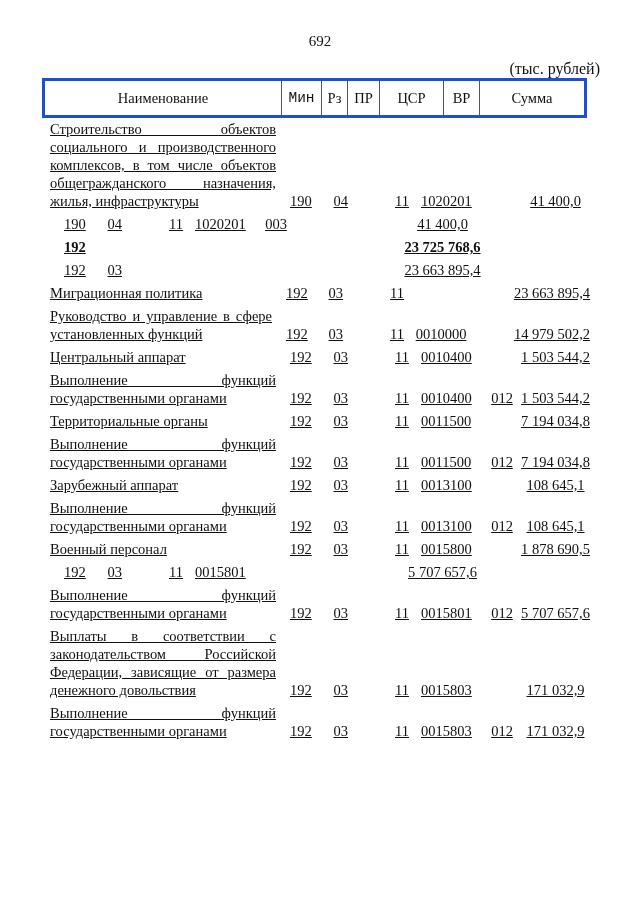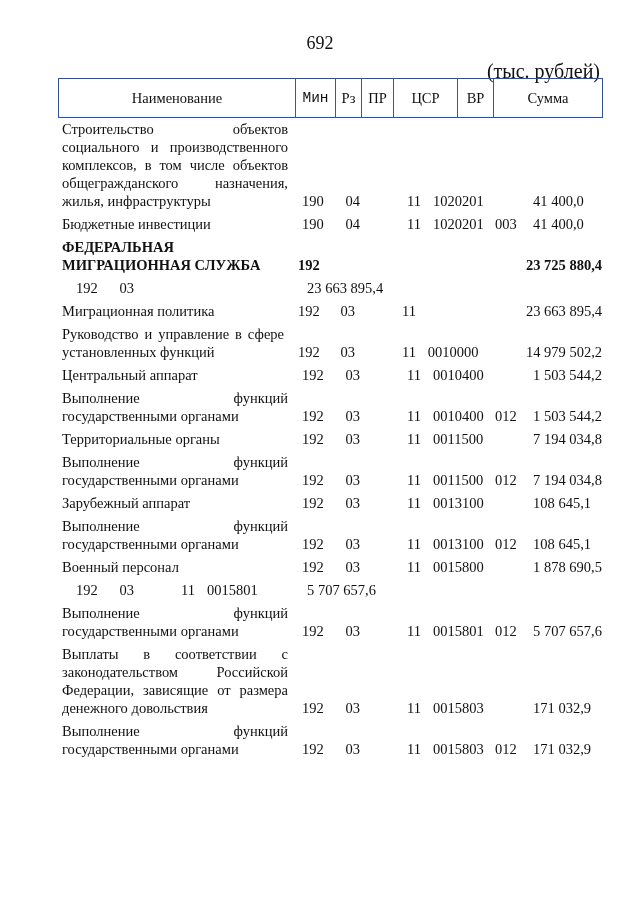--- a/index.html
+++ b/index.html
@@ -3,53 +3,53 @@
 <meta charset="utf-8">
 <style>
   html, body { margin: 0; padding: 0; background: #ffffff; }
   body {
     width: 640px; height: 905px; position: relative; overflow: hidden;
     font-family: "Liberation Serif", "DejaVu Serif", serif;
     color: #111111; font-size: 14.5px;
   }
   .page-number {
     position: absolute; top: 33px; left: 0; width: 640px; text-align: center;
-    font-size: 18px;
+    font-size: 15px;
   }
   .units {
-    position: absolute; top: 60px; right: 40px; font-size: 20px;
+    position: absolute; top: 60px; right: 40px; font-size: 16px;
   }
   .header-table {
-    position: absolute; top: 78px; left: 58px; width: 545px; height: 40px;
-    border: 1px solid #1d4ed8; box-sizing: border-box; display: flex;
+    position: absolute; top: 78px; left: 42px; width: 545px; height: 40px;
+    border: 3px solid #1d4ed8; box-sizing: border-box; display: flex;
   }
   .header-table .hc {
     display: flex; align-items: center; justify-content: center;
     border-right: 1px solid #555; box-sizing: border-box; height: 100%;
     font-size: 14.5px;
   }
   .header-table .hc:last-child { border-right: none; text-align: right; }
   .c-name { width: 237px; }
   .c-min { width: 40px; font-family: Liberation Mono, monospace; }
   .c-rz { width: 26px; }
   .c-pr { width: 32px; }
   .c-csr { width: 64px; }
   .c-vr { width: 36px; }
   .c-sum { flex: 1; }
 
-  .rows { position: absolute; top: 120px; left: 62px; width: 540px; }
+  .rows { position: absolute; top: 120px; left: 50px; width: 540px; text-decoration: underline; }
   .row { display: flex; align-items: flex-end; margin-bottom: 5px; line-height: 18px; }
   .row .name { width: 226px; text-align: justify; text-align-last: left; }
   .row .v { box-sizing: border-box; white-space: nowrap; }
   .row .min { width: 46px; padding-left: 14px; }
   .row .rz { width: 26px; padding-left: 4px; text-align: right; }
   .row .pr { width: 32px; padding-left: 8px; margin-left: 39px; }
   .row .csr { width: 64px; padding-left: 2px; }
-  .row .vr { width: 38px; padding-left: 0px; }
-  .row .sum { flex: 1; text-align: left; }
+  .row .vr { width: 38px; padding-left: 0px; text-align: center; }
+  .row .sum { flex: 1; text-align: center; }
   .row.bold { font-weight: bold; }
 </style>
 </head>
 <body>
 
 <div class="page-number">692</div>
 <div class="units">(тыс. рублей)</div>
 
 <div class="header-table">
   <div class="hc c-name">Наименование</div>
@@ -65,36 +65,34 @@
     <div class="row">
       <div class="name">Строительство объектов социального и производственного комплексов, в том числе объектов общегражданского назначения, жилья, инфраструктуры</div>
       <div class="v min">190</div>
       <div class="v rz">04</div>
       <div class="v pr">11</div>
       <div class="v csr">1020201</div>
       <div class="v vr"></div>
       <div class="v sum">41 400,0</div>
     </div>
     <div class="row">
-      <div class="name">Бюджетные инвестиции</div>
       <div class="v min">190</div>
       <div class="v rz">04</div>
       <div class="v pr">11</div>
       <div class="v csr">1020201</div>
       <div class="v vr">003</div>
       <div class="v sum">41 400,0</div>
     </div>
     <div class="row bold">
-      <div class="name">ФЕДЕРАЛЬНАЯ МИГРАЦИОННАЯ СЛУЖБА</div>
       <div class="v min">192</div>
       <div class="v rz"></div>
       <div class="v pr"></div>
       <div class="v csr"></div>
       <div class="v vr"></div>
-      <div class="v sum">23 725 880,4</div>
+      <div class="v sum">23 725 768,6</div>
     </div>
     <div class="row">
       <div class="v min">192</div>
       <div class="v rz">03</div>
       <div class="v pr"></div>
       <div class="v csr"></div>
       <div class="v vr"></div>
       <div class="v sum">23 663 895,4</div>
     </div>
     <div class="row">

